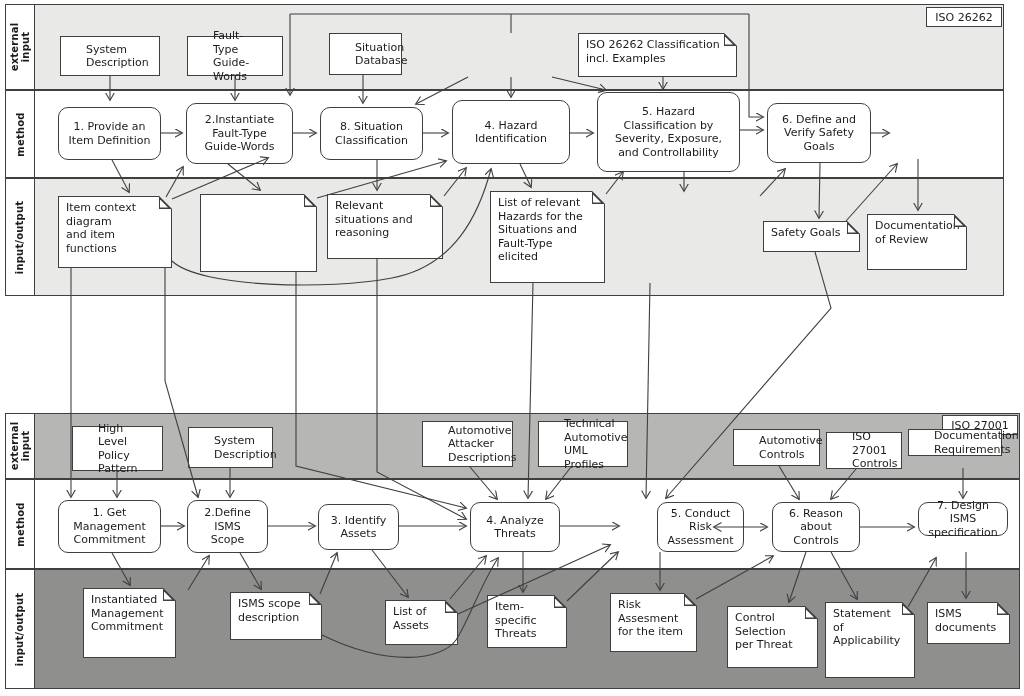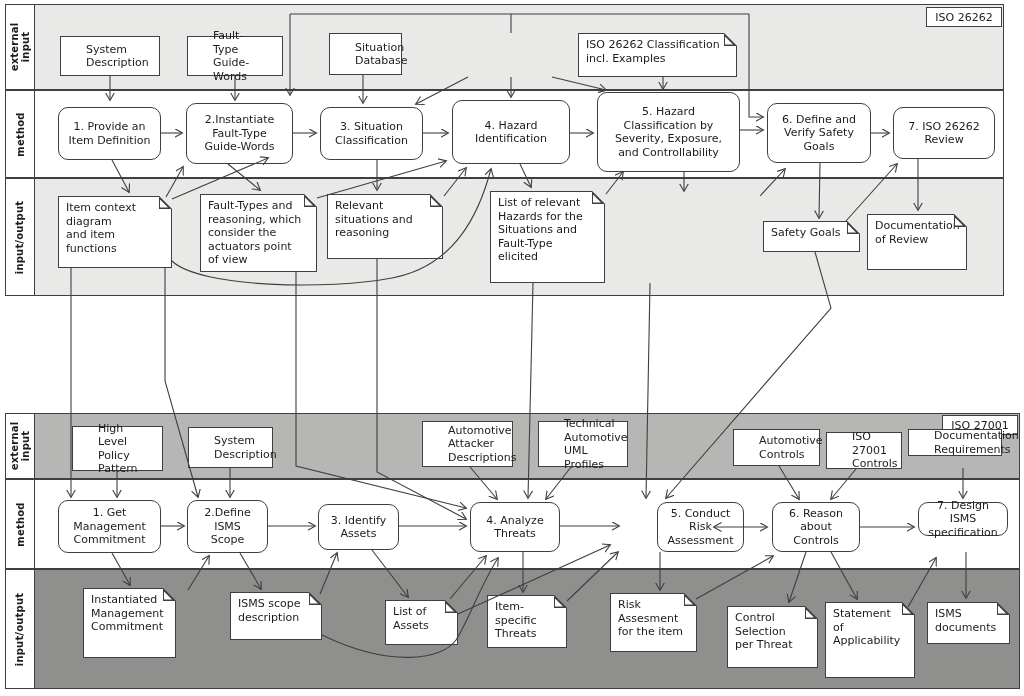--- a/index.html
+++ b/index.html
@@ -63,48 +63,41 @@
       <i class="fold"></i>
       <span class="txt">ISO 26262 Classification
 incl. Examples</span>
     </div>
 
   <div class="box method" style="left:58px;top:107px;width:103px;height:53px">1. Provide an
 Item Definition</div>
   <div class="box method" style="left:186px;top:103px;width:107px;height:61px">2.Instantiate
 Fault-Type
 Guide-Words</div>
-  <div class="box method" style="left:320px;top:107px;width:103px;height:53px">3. Situation
+  <div class="box method" style="left:320px;top:107px;width:103px;height:53px">8. Situation
 Classification</div>
   <div class="box method" style="left:452px;top:100px;width:118px;height:64px">4. Hazard
 Identification</div>
   <div class="box method" style="left:597px;top:92px;width:143px;height:80px">5. Hazard
 Classification by
 Severity, Exposure,
 and Controllability</div>
   <div class="box method" style="left:767px;top:103px;width:104px;height:60px">6. Define and
 Verify Safety
 Goals</div>
-  <div class="box method" style="left:893px;top:107px;width:102px;height:52px">7. ISO 26262
-Review</div>
 
   <div class="note" style="left:58px;top:196px;width:114px;height:72px">
       <i class="fold"></i>
       <span class="txt">Item context
 diagram
 and item
 functions</span>
     </div>
   <div class="note" style="left:200px;top:194px;width:117px;height:78px">
       <i class="fold"></i>
-      <span class="txt">Fault-Types and
-reasoning, which
-consider the
-actuators point
-of view</span>
     </div>
   <div class="note" style="left:327px;top:194px;width:116px;height:65px">
       <i class="fold"></i>
       <span class="txt">Relevant
 situations and
 reasoning</span>
     </div>
   <div class="note" style="left:490px;top:191px;width:115px;height:92px">
       <i class="fold"></i>
       <span class="txt">List of relevant

